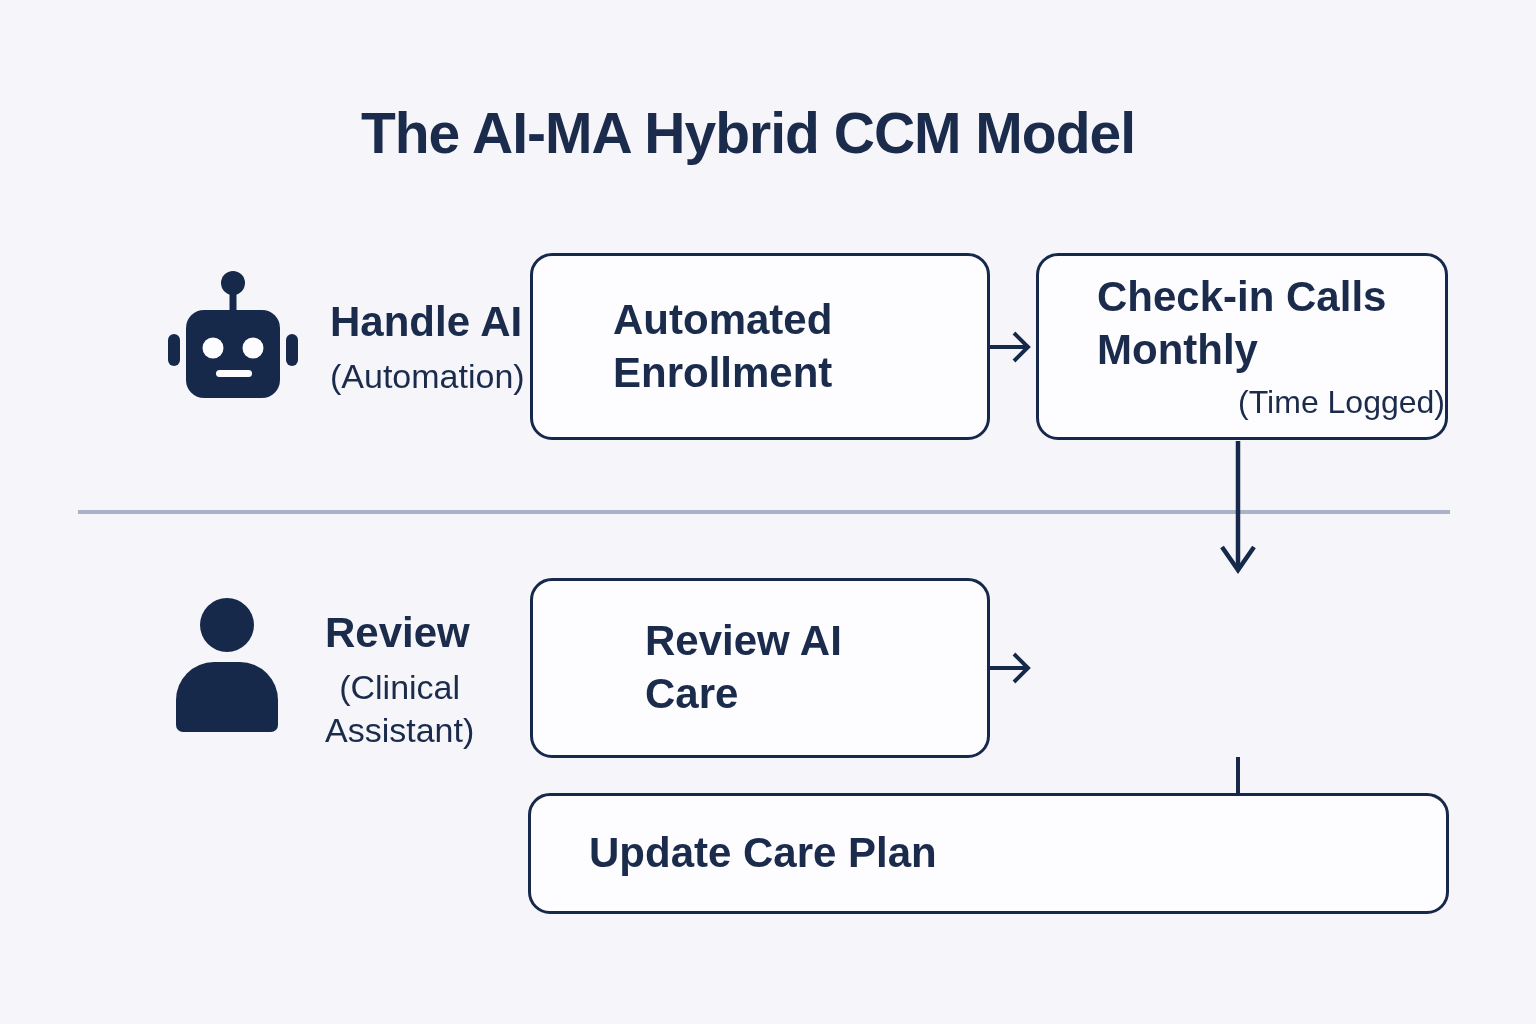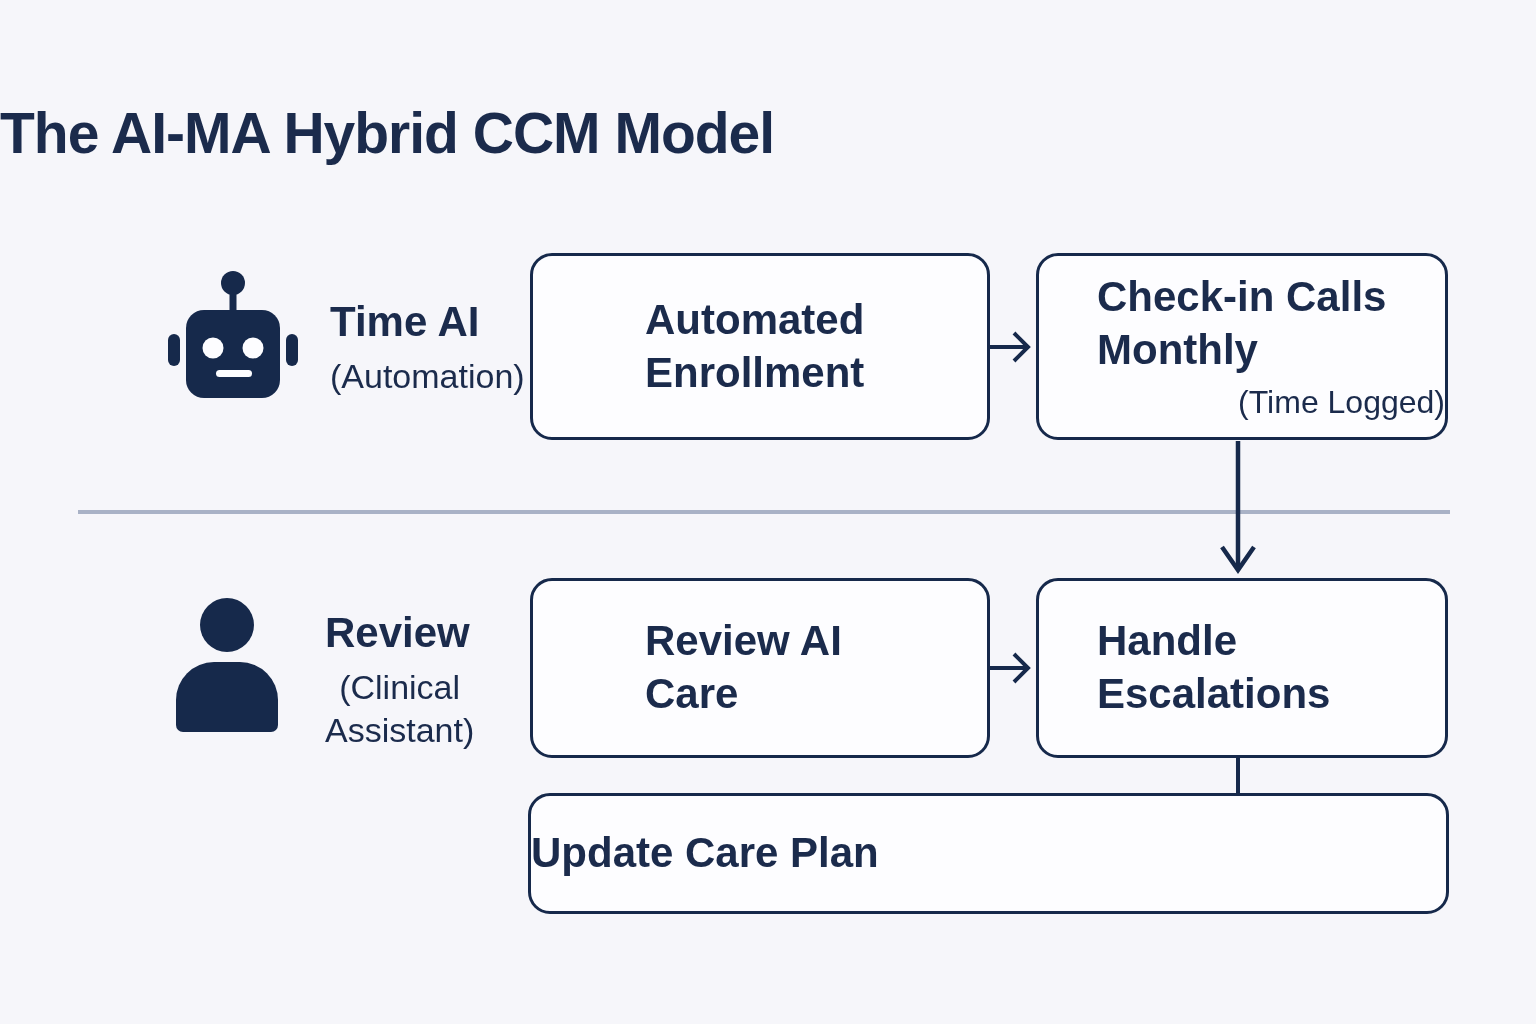--- a/index.html
+++ b/index.html
@@ -6,38 +6,39 @@
   .stage{
     position:relative;
     width:1536px;height:1024px;
     background:#f6f6fa;
     font-family:"Liberation Sans", sans-serif;
     color:#1b2b4c;
     overflow:hidden;
   }
   .title{
     position:absolute;left:0;top:100px;width:1496px;
+    text-align:center;
     font-size:57px;font-weight:bold;letter-spacing:-1px;
   }
   .icon-svg{position:absolute;}
   .actor{position:absolute;}
   .actor .name{font-size:42px;font-weight:bold;line-height:1.21;}
   .actor .sub{font-size:34px;font-weight:normal;line-height:1.26;margin-top:7px;text-align:center;}
   .box{
     position:absolute;box-sizing:border-box;
     background:#fdfdff;border:3px solid #16294b;border-radius:22px;
     display:flex;flex-direction:column;justify-content:center;
   }
   .box .t{font-size:42px;font-weight:bold;line-height:1.26;}
   .box .note{font-size:32px;font-weight:normal;line-height:1.2;margin-top:6px;text-align:right;}
-  #box-a{left:530px;top:253px;width:460px;height:187px;padding-left:112px;}
+  #box-a{left:530px;top:253px;width:460px;height:187px;padding-left:80px;}
   #box-b{left:1036px;top:253px;width:412px;height:187px;padding-left:58px;}
   #box-c{left:530px;top:578px;width:460px;height:180px;padding-left:112px;}
   #box-d{left:1036px;top:578px;width:412px;height:180px;padding-left:58px;}
-  #box-e{left:528px;top:793px;width:921px;height:121px;}
+  #box-e{left:528px;top:793px;width:921px;height:121px;padding-left:58px;}
   .divider{
     position:absolute;left:78px;top:510px;width:1372px;height:4px;
     background:#a9b2c6;
   }
   .connector{
     position:absolute;left:1236px;top:757px;width:4px;height:38px;
     background:#16294b;
   }
   .arrow{position:absolute;}
   .arrow path, .arrow line, .arrow polyline{stroke:#16294b;fill:none;}
@@ -54,21 +55,21 @@
     <rect x="71.5" y="20" width="7" height="24" fill="#16294b"></rect>
     <rect x="10" y="64" width="12" height="32" rx="6" fill="#16294b"></rect>
     <rect x="128" y="64" width="12" height="32" rx="6" fill="#16294b"></rect>
     <rect x="28" y="40" width="94" height="88" rx="18" fill="#16294b"></rect>
     <circle cx="55" cy="78" r="10.5" fill="#fdfdff"></circle>
     <circle cx="95" cy="78" r="10.5" fill="#fdfdff"></circle>
     <rect x="58" y="100" width="36" height="7" rx="3.5" fill="#fdfdff"></rect>
   </svg>
 
   <div class="actor" style="left:330px;top:297px;">
-    <div class="name">Time AI</div>
+    <div class="name">Handle AI</div>
     <div class="sub">(Automation)</div>
   </div>
 
   <div class="box" id="box-a">
     <div class="t">Automated</div>
     <div class="t">Enrollment</div>
   </div>
 
   <svg class="arrow" style="left:986px;top:327px;" width="50" height="40" viewBox="0 0 50 40">
     <line x1="2" y1="20" x2="40" y2="20" stroke-width="4"></line>
@@ -102,24 +103,20 @@
   <div class="box" id="box-c">
     <div class="t">Review AI</div>
     <div class="t">Care</div>
   </div>
 
   <svg class="arrow" style="left:986px;top:648px;" width="50" height="40" viewBox="0 0 50 40">
     <line x1="2" y1="20" x2="40" y2="20" stroke-width="4"></line>
     <polyline points="28,6 42,20 28,34" stroke-width="4"></polyline>
   </svg>
 
-  <div class="box" id="box-d">
-    <div class="t">Handle</div>
-    <div class="t">Escalations</div>
-  </div>
 
   <div class="connector"></div>
 
   <div class="box" id="box-e">
     <div class="t">Update Care Plan</div>
   </div>
 
 </div>
 
 </body></html>

